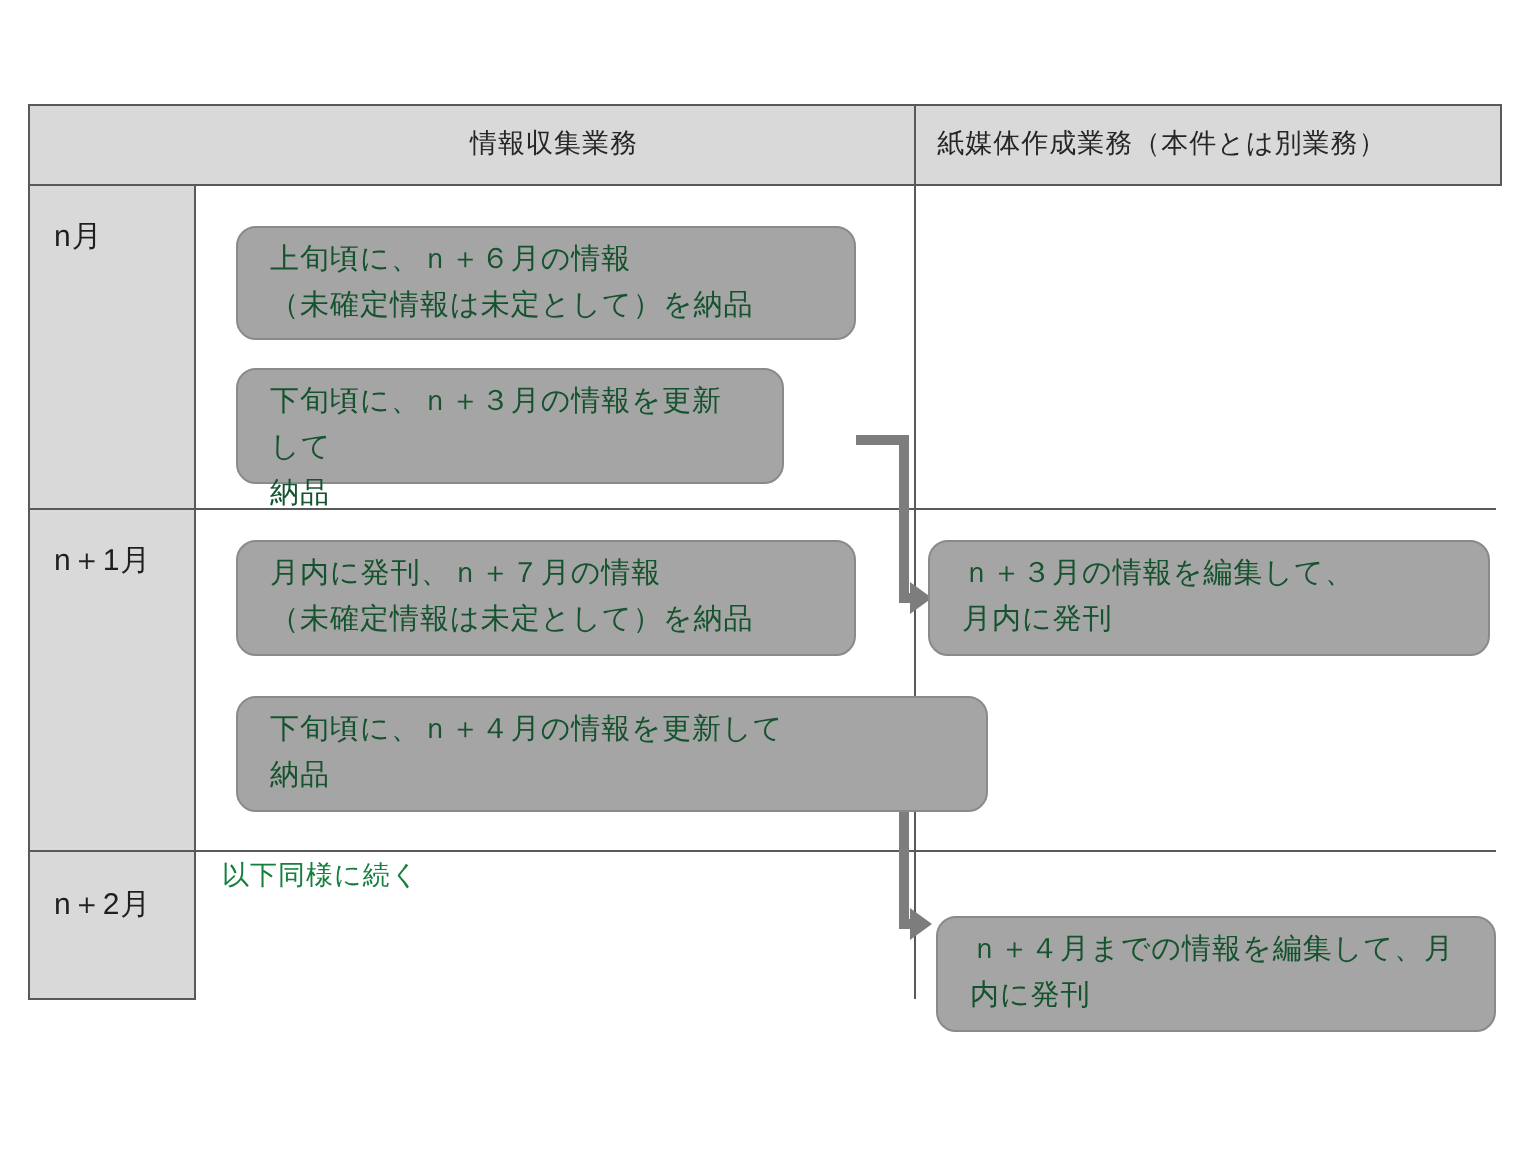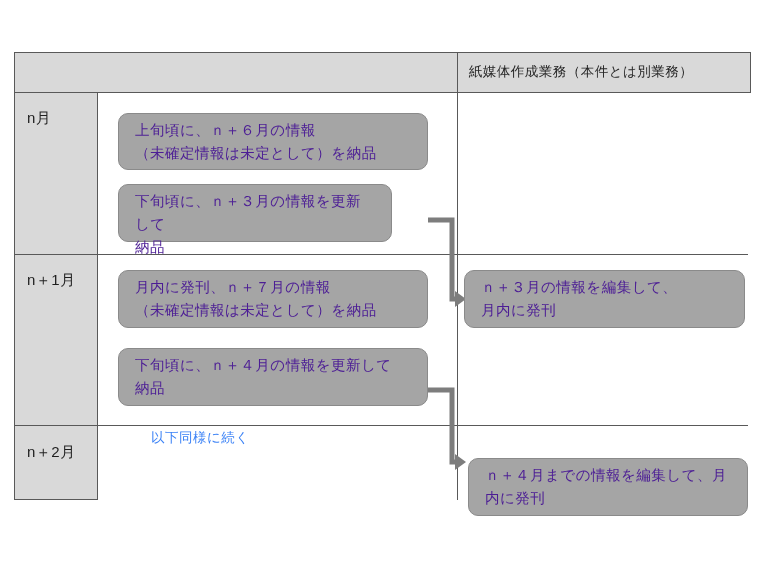--- a/index.html
+++ b/index.html
@@ -38,33 +38,32 @@
     font-size: 15px;
     color: #1f1f1f;
     letter-spacing: 0.5px;
   }
   .proc-box {
     position: absolute;
     box-sizing: border-box;
     background: #a5a5a5;
     border: 1.5px solid #8a8a8a;
     border-radius: 10px;
-    color: #4c1d95;
+    color: #14532d;
     font-size: 14.5px;
     line-height: 23px;
     padding: 5px 16px;
     white-space: pre-line;
     letter-spacing: 0.5px;
   }
   .note-text {
     position: absolute;
     font-size: 13.5px;
-    color: #3b82f6;
+    color: #15803d;
     letter-spacing: 0.5px;
-    margin-left: 40px;
   }
 </style>
 </head>
 <body>
 
 <div class="stage">
 
   <svg class="grid-svg" viewBox="0 0 768 576" shape-rendering="crispEdges">
 
     <rect x="14.5" y="52.5" width="736" height="40" fill="#d9d9d9" stroke="#595959" stroke-width="1"></rect>
@@ -78,34 +77,35 @@
 
     <g shape-rendering="auto">
       <polyline points="428,220 452,220 452,299 456,299" fill="none" stroke="#7d7d7d" stroke-width="5"></polyline>
       <polygon points="455,291 466,299 455,307" fill="#7d7d7d"></polygon>
 
       <polyline points="428,390 452,390 452,462 456,462" fill="none" stroke="#7d7d7d" stroke-width="5"></polyline>
       <polygon points="455,454 466,462 455,470" fill="#7d7d7d"></polygon>
     </g>
   </svg>
 
+  <div class="header-cell" style="left:97px; width:360px;">情報収集業務</div>
   <div class="header-cell" style="left:457px; width:248px;">紙媒体作成業務（本件とは別業務）</div>
 
   <div class="row-label" style="left:27px; top:109px;">n月</div>
   <div class="row-label" style="left:27px; top:271px;">n＋1月</div>
   <div class="row-label" style="left:27px; top:443px;">n＋2月</div>
 
   <div class="proc-box" style="left:118px; top:113px; width:310px; height:57px;">上旬頃に、ｎ＋６月の情報
 （未確定情報は未定として）を納品</div>
   <div class="proc-box" style="left:118px; top:184px; width:274px; height:58px;">下旬頃に、ｎ＋３月の情報を更新して
 納品</div>
 
   <div class="proc-box" style="left:118px; top:270px; width:310px; height:58px;">月内に発刊、ｎ＋７月の情報
 （未確定情報は未定として）を納品</div>
-  <div class="proc-box" style="left:118px; top:348px; width:310px; height:58px;">下旬頃に、ｎ＋４月の情報を更新して
+  <div class="proc-box" style="left:118px; top:348px; width:376px; height:58px;">下旬頃に、ｎ＋４月の情報を更新して
 納品</div>
 
   <div class="proc-box" style="left:464px; top:270px; width:281px; height:58px;">ｎ＋３月の情報を編集して、
 月内に発刊</div>
 
   <div class="note-text" style="left:111px; top:429px;">以下同様に続く</div>
   <div class="proc-box" style="left:468px; top:458px; width:280px; height:58px;">ｎ＋４月までの情報を編集して、月
 内に発刊</div>
 
 </div>

